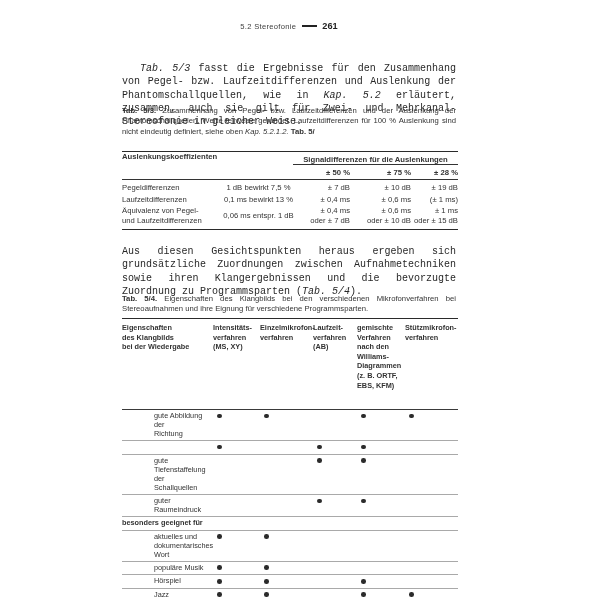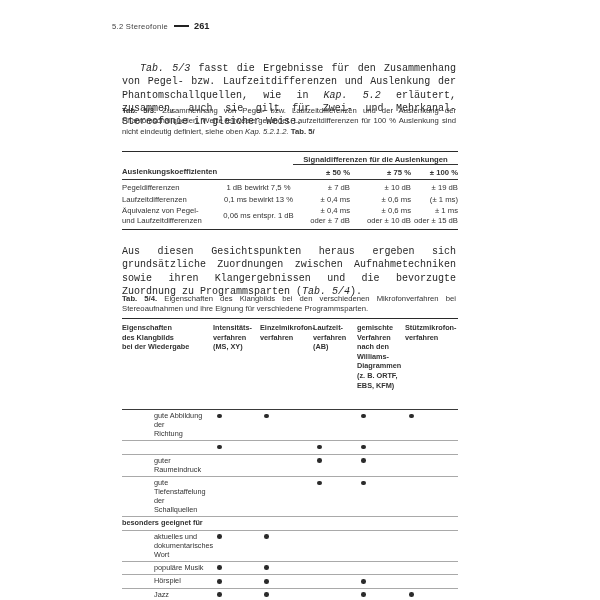--- a/index.html
+++ b/index.html
@@ -4,21 +4,21 @@
 <style>
   html,body{margin:0;padding:0;}
   body{
     width:600px;height:600px;background:#ffffff;position:relative;
     font-family:"Liberation Sans",sans-serif;color:#333;overflow:hidden;
   }
   .abs{position:absolute;}
 
   
   #page-head{
-    left:112px;top:21px;width:336px;text-align:left;
+    left:121px;top:21px;width:336px;text-align:center;
     font-size:7.6px;color:#3d3d3d;letter-spacing:.3px;
   }
   #page-head .dash{
     display:inline-block;width:15px;height:2.3px;background:#222;
     vertical-align:middle;margin:0 5px 2px 6px;
   }
   #page-head .pnum{font-weight:bold;font-size:9.2px;color:#222;letter-spacing:0;}
 
   
   .para{
@@ -32,21 +32,21 @@
   
   .caption{font-size:7.7px;line-height:10.4px;text-align:justify;color:#333;}
   .caption .cap-label{font-weight:bold;}
   .caption .it{font-style:italic;}
   #cap53{left:122px;top:98px;width:334px;}
   #cap54{left:122px;top:286px;width:334px;}
 
   
   #tab53{left:122px;top:151px;width:336px;font-size:7.7px;color:#333;}
   .t53-head{border-top:1.6px solid #2a2a2a;position:relative;height:27px;}
-  .t53-corner{position:absolute;left:0;bottom:3px;font-weight:bold;text-align:center;}
+  .t53-corner{position:absolute;left:0;bottom:18px;font-weight:bold;text-align:center;}
   .t53-span{
     position:absolute;left:171px;top:3px;width:165px;text-align:center;
     font-weight:bold;border-bottom:.9px solid #333;padding-bottom:0;
   }
   .t53-sub{
     position:absolute;bottom:2px;left:0;width:100%;display:grid;
     grid-template-columns:100px 73px 55px 61px 47px;font-weight:bold;
   }
   .t53-sub .sh{text-align:right;}
   #t53-rows{border-top:.9px solid #333;border-bottom:1.7px solid #2a2a2a;padding:2.5px 0 3px;}
@@ -87,21 +87,21 @@
 
 <div class="abs" id="tab53">
   <div class="t53-head">
     <div class="t53-corner">Auslenkungskoeffizienten</div>
     <div class="t53-span">Signaldifferenzen für die Auslenkungen</div>
     <div class="t53-sub">
       <span></span>
       <span></span>
       <span class="sh">± 50 %</span>
       <span class="sh">± 75 %</span>
-      <span class="sh">± 100 %</span>
+      <span class="sh">± 28 %</span>
     </div>
   </div>
   <div id="t53-rows">
       <div class="t53-row">
         <div class="lab">Pegeldifferenzen</div>
         <div class="coeff">1 dB bewirkt 7,5 %</div>
         <div class="val">± 7 dB</div>
         <div class="val">± 10 dB</div>
         <div class="val">± 19 dB</div>
       </div>
@@ -164,36 +164,36 @@
         <div class="dotcell"><span class="dot"></span></div>
       </div>
       <div class="t54-row">
         <div class="dotcell"></div>
         <div class="dotcell"><span class="dot"></span></div>
         <div class="dotcell"></div>
         <div class="dotcell"><span class="dot"></span></div>
         <div class="dotcell"><span class="dot"></span></div>
       </div>
       <div class="t54-row">
-        <div class="lab">guter Raumeindruck</div>
-        <div class="dotcell"></div>
-        <div class="dotcell"></div>
-        <div class="dotcell"><span class="dot"></span></div>
-        <div class="dotcell"><span class="dot"></span></div>
-        <div class="dotcell"></div>
-      </div>
-      <div class="t54-row">
         <div class="lab">gute Tiefenstaffelung der
 Schallquellen</div>
         <div class="dotcell"></div>
         <div class="dotcell"></div>
         <div class="dotcell"><span class="dot"></span></div>
         <div class="dotcell"><span class="dot"></span></div>
         <div class="dotcell"></div>
       </div>
+      <div class="t54-row">
+        <div class="lab">guter Raumeindruck</div>
+        <div class="dotcell"></div>
+        <div class="dotcell"></div>
+        <div class="dotcell"><span class="dot"></span></div>
+        <div class="dotcell"><span class="dot"></span></div>
+        <div class="dotcell"></div>
+      </div>
       <div class="t54-row section">besonders geeignet für</div>
       <div class="t54-row">
         <div class="lab">aktuelles und
 dokumentarisches Wort</div>
         <div class="dotcell"><span class="dot"></span></div>
         <div class="dotcell"><span class="dot"></span></div>
         <div class="dotcell"></div>
         <div class="dotcell"></div>
         <div class="dotcell"></div>
       </div>

